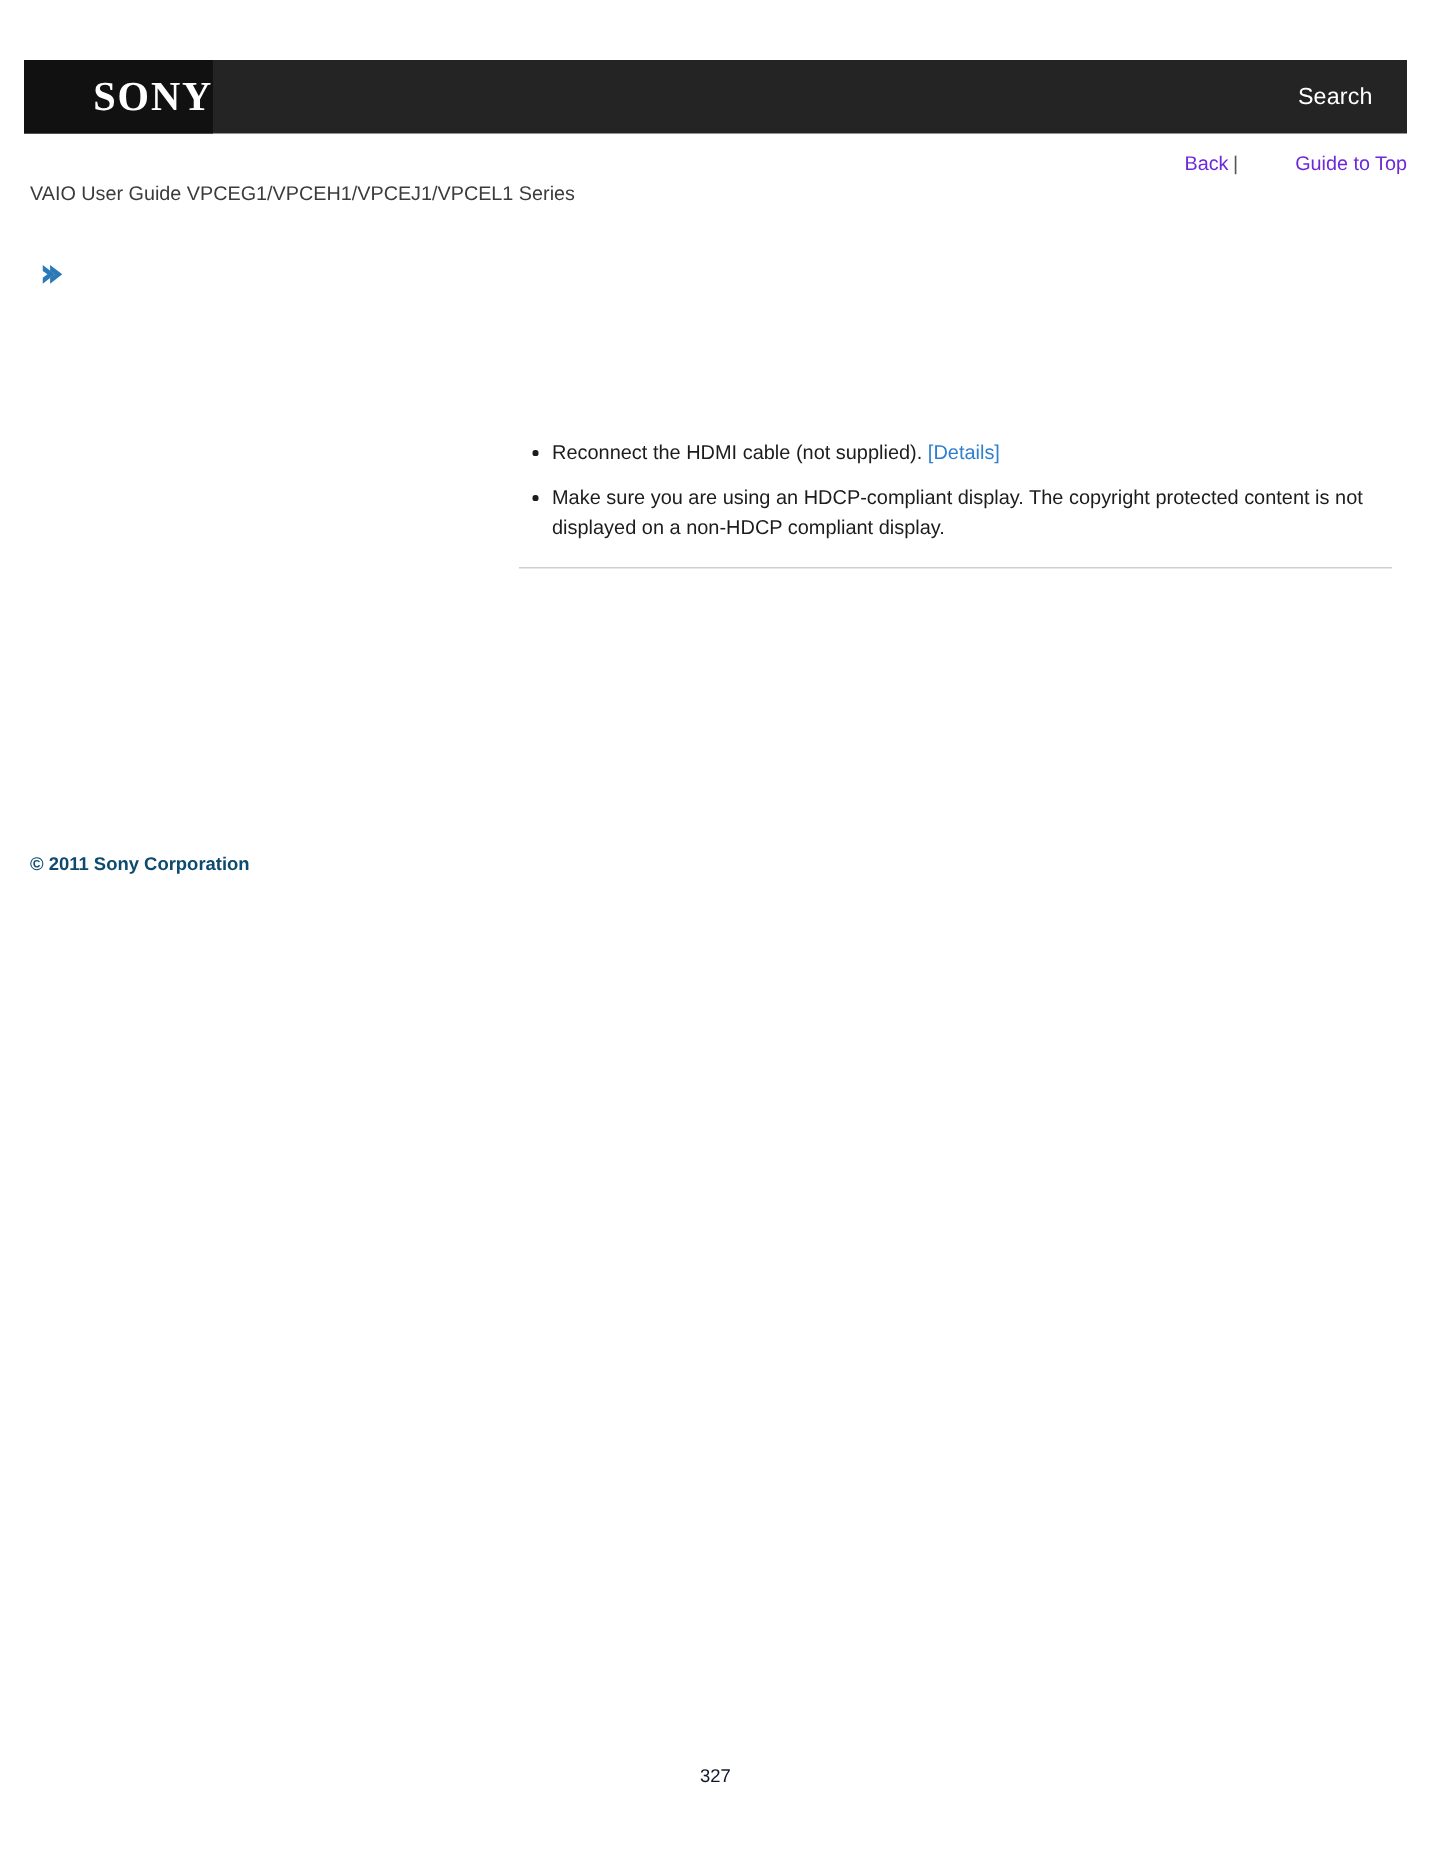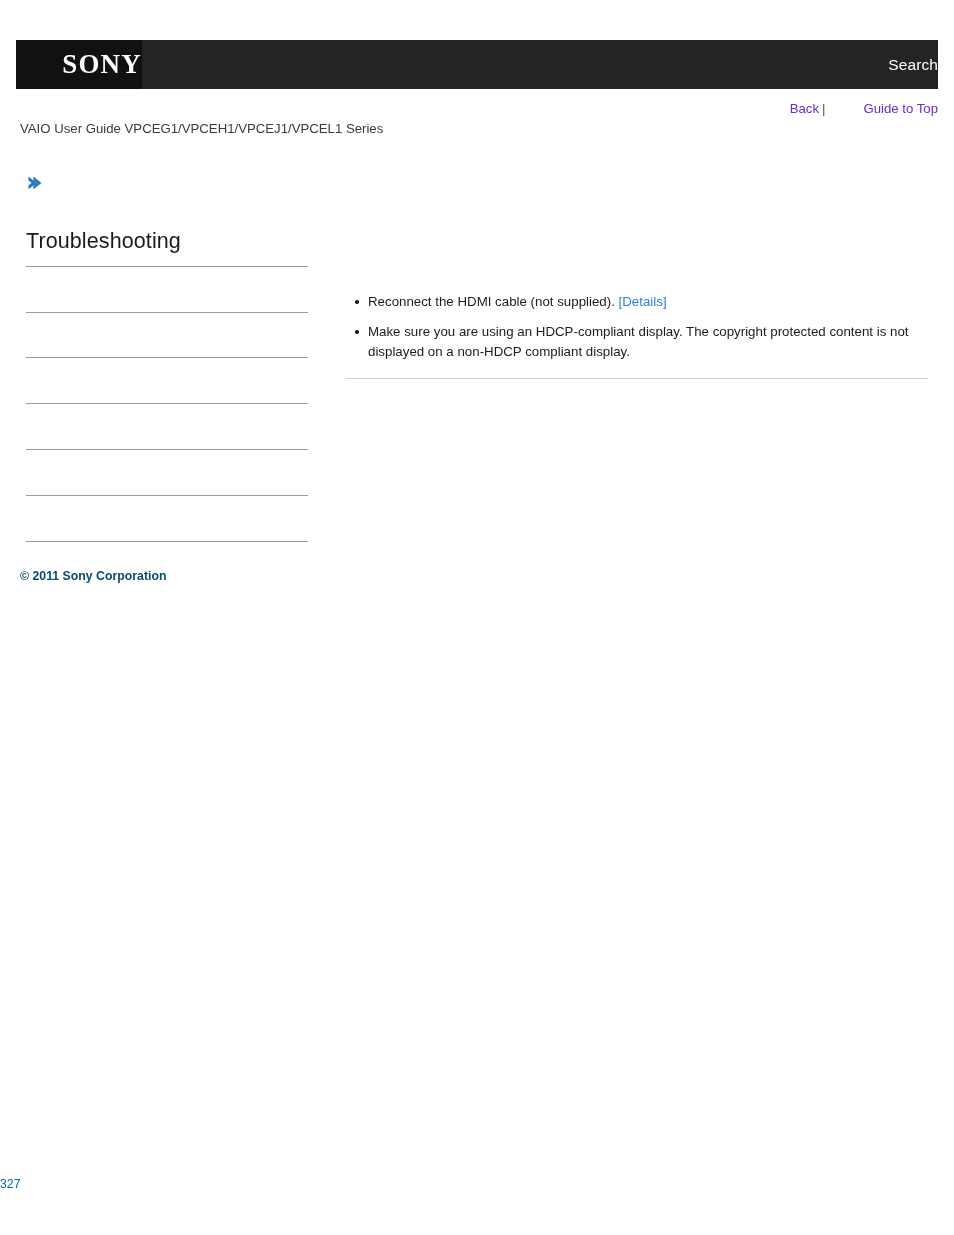--- a/index.html
+++ b/index.html
@@ -47,21 +47,21 @@
     font-weight: 700;
     font-size: 27px;
     letter-spacing: 1.2px;
     line-height: 1;
     transform: scaleY(1.02);
   }
 
   .search-link {
     color: #ffffff;
     font-size: 15.5px;
-    margin-right: 0;
+    margin-right: 23px;
     text-decoration: none;
     letter-spacing: 0.1px;
   }
 
   
   .subheader {
     position: absolute;
     left: 0;
     top: 101px;
     width: 954px;
@@ -206,23 +206,23 @@
     border: 0;
     border-top: 1px solid #cfcfcf;
   }
 
   
   .page-number {
     position: absolute;
     left: 0;
     top: 1177px;
     width: 954px;
-    text-align: left;
+    text-align: center;
     font-size: 12.3px;
-    color: #0369a1;
+    color: #0f172a;
   }
 </style>
 </head>
 <body>
 
 <div class="page">
 
   <div class="topbar">
     <div class="logo-block">
       <span class="sony-logo">SONY</span>
@@ -237,49 +237,20 @@
     </div>
   </div>
 
   <div class="arrow-icon">
     <svg width="18" height="18" viewBox="0 0 18 18" xmlns="http://www.w3.org/2000/svg">
       <path d="M2.5 2.6 L10.6 8.9 L2.5 15.2 L2.5 11.2 L5.6 8.9 L2.5 6.6 Z" fill="#2a7ab9"></path>
       <path d="M7.4 2.6 L15.5 8.9 L7.4 15.2 L7.4 11.2 L10.5 8.9 L7.4 6.6 Z" fill="#2a7ab9"></path>
     </svg>
   </div>
 
-  <div class="sidebar">
-    <div class="sidebar-title">Troubleshooting</div>
-    <hr class="sidebar-rule">
-
-    <div class="nav-item">
-      <span class="nav-item-label"></span>
-      <hr class="nav-item-rule">
-    </div>
-    <div class="nav-item">
-      <span class="nav-item-label"></span>
-      <hr class="nav-item-rule">
-    </div>
-    <div class="nav-item">
-      <span class="nav-item-label"></span>
-      <hr class="nav-item-rule">
-    </div>
-    <div class="nav-item">
-      <span class="nav-item-label"></span>
-      <hr class="nav-item-rule">
-    </div>
-    <div class="nav-item">
-      <span class="nav-item-label"></span>
-      <hr class="nav-item-rule">
-    </div>
-    <div class="nav-item">
-      <span class="nav-item-label"></span>
-      <hr class="nav-item-rule">
-    </div>
-  </div>
 
   <div class="copyright">© 2011 Sony Corporation</div>
 
   <div class="content">
     <ul class="bullet-list">
       <li class="bullet-item">
         <span>Reconnect the HDMI cable (not supplied).</span>
         <a class="detail-link" href="#">[Details]</a>
       </li>
       <li class="bullet-item">

